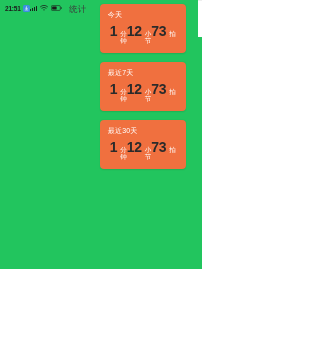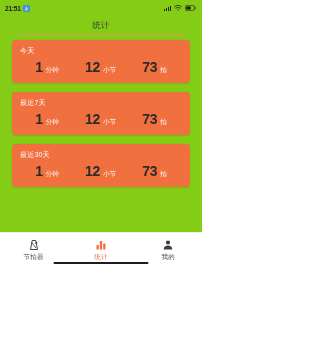--- a/index.html
+++ b/index.html
@@ -2,21 +2,21 @@
 <html><head>
 <meta charset="utf-8">
 <style>
   * { margin:0; padding:0; box-sizing:border-box; }
   html, body {
     width:202px; height:359px;
     background:#ffffff;
     font-family:"Liberation Sans","DejaVu Sans",sans-serif;
     overflow:hidden;
   }
-  #app { position:relative; width:202px; height:269px; background:#84cc16; display:flex; flex-direction:column; }
+  #app { position:relative; width:202px; height:269px; background:#22c55e; display:flex; flex-direction:row; }
 
   
   .statusbar {
     height:16px; flex:0 0 16px;
     display:flex; align-items:center; justify-content:space-between;
     padding:0 6px 0 5px;
   }
   .sb-left { display:flex; align-items:center; gap:2px; }
   .sb-time { font-size:6.5px; color:#1b1b1b; letter-spacing:-0.2px; font-weight:600; }
   .sb-badge {

